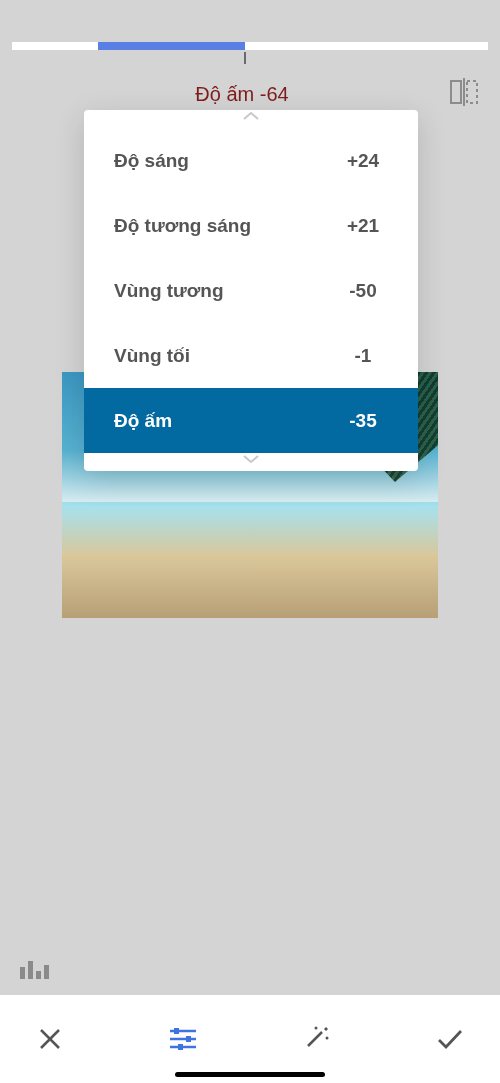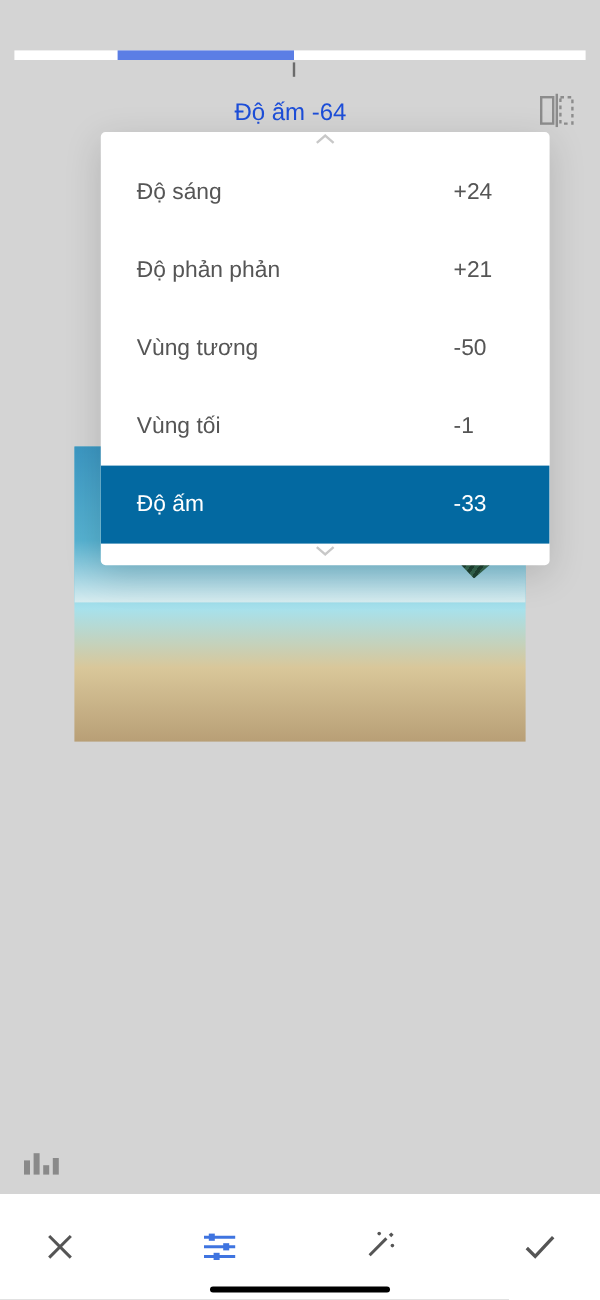--- a/index.html
+++ b/index.html
@@ -39,21 +39,21 @@
 
     
     .header-row {
       position: absolute;
       top: 80px;
       left: 0; right: 16px;
       height: 28px;
       display: flex;
       align-items: center;
       justify-content: center;
-      color: #1d4ed8;
+      color: #7f1d1d;
       font-size: 20px;
     }
     .compare-btn {
       position: absolute;
       right: 18px;
       top: 78px;
       width: 34px;
       height: 28px;
     }
 
@@ -84,25 +84,26 @@
                   repeating-linear-gradient(-55deg, #255537 0 3px, #0b2b14 3px 6px);
       clip-path: polygon(30% 0, 100% 0, 100% 55%, 55% 100%, 10% 45%);
       opacity: .85;
     }
 
     
     .panel {
       position: absolute;
       top: 110px;
       left: 84px;
-      width: 374px;
+      width: 334px;
       background: #ffffff;
       border-radius: 4px;
       box-shadow: 0 8px 30px rgba(0,0,0,.15);
       overflow: hidden;
+      font-weight: bold;
     }
     .chev {
       text-align: center;
       color: #c8c8c8;
       font-size: 16px;
       line-height: 16px;
       height: 18px;
     }
     .chev svg { display:block; margin:0 auto; }
     .row {
@@ -111,21 +112,21 @@
       justify-content: space-between;
       height: 65px;
       padding: 0 30px;
       font-size: 19px;
       color: #555;
     }
     .row.selected {
       background: #0369a1;
       color: #fff;
     }
-    .row .val { text-align: left; min-width: 50px; }
+    .row .val { text-align: center; min-width: 50px; }
 
     
     .row.overlay {
       background: rgba(255,255,255,0.78);
     }
 
     
     .hist-btn {
       position: absolute;
       left: 20px;
@@ -187,34 +188,34 @@
     <svg width="20" height="12" viewBox="0 0 20 12">
         <polyline points="3,9 10,3 17,9" fill="none" stroke="#c8c8c8" stroke-width="2"></polyline>
       </svg>
   </div>
   <div id="rows">
       <div class="row">
         <span>Độ sáng</span>
         <span class="val">+24</span>
       </div>
       <div class="row">
-        <span>Độ phản phản</span>
+        <span>Độ tương sáng</span>
         <span class="val">+21</span>
       </div>
       <div class="row overlay">
         <span>Vùng tương</span>
         <span class="val">-50</span>
       </div>
       <div class="row overlay">
         <span>Vùng tối</span>
         <span class="val">-1</span>
       </div>
       <div class="row selected">
         <span>Độ ấm</span>
-        <span class="val">-33</span>
+        <span class="val">-35</span>
       </div>
     </div>
   <div class="chev">
     <svg width="20" height="12" viewBox="0 0 20 12">
         <polyline points="3,3 10,9 17,3" fill="none" stroke="#c8c8c8" stroke-width="2"></polyline>
       </svg>
   </div>
 </div>
 
 <div class="hist-btn">

